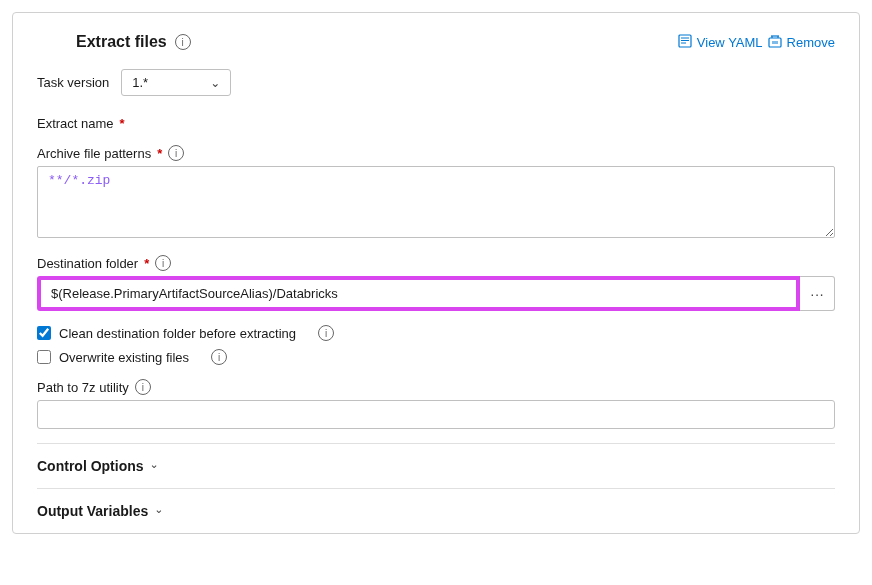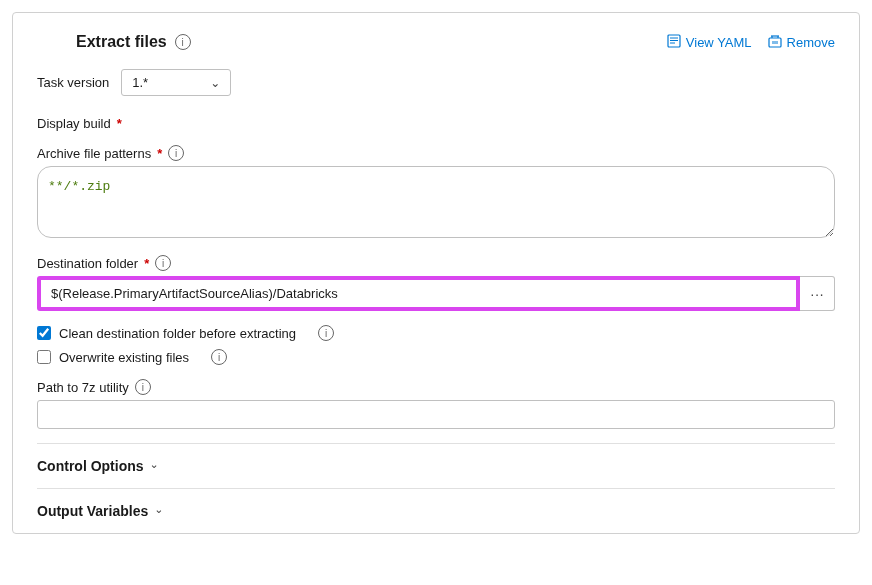--- a/index.html
+++ b/index.html
@@ -44,21 +44,21 @@
       align-items: center;
       justify-content: center;
       font-size: 10px;
       color: #666;
       cursor: pointer;
       flex-shrink: 0;
     }
     .header-right {
       display: flex;
       align-items: center;
-      gap: 16px;
+      gap: 5px;
     }
     .header-action {
       display: flex;
       align-items: center;
       gap: 5px;
       color: #0078d4;
       font-size: 13px;
       cursor: pointer;
       text-decoration: none;
     }
@@ -105,24 +105,24 @@
       border-radius: 3px;
       padding: 6px 10px;
       font-size: 13px;
       color: #1a1a1a;
       outline: none;
       font-family: inherit;
     }
     .field-textarea {
       width: 100%;
       border: 1px solid #c0c0c0;
-      border-radius: 14px;
-      padding: 12px 10px;
-      font-size: 13px;
-      color: #4d7c0f;
+      border-radius: 2px;
+      padding: 6px 10px;
+      font-size: 13px;
+      color: #8b5cf6;
       outline: none;
       font-family: 'Courier New', monospace;
       resize: vertical;
       min-height: 72px;
     }
     .destination-row {
       display: flex;
       align-items: stretch;
       gap: 0;
     }
@@ -230,21 +230,21 @@
   <div class="task-version-row">
     <span class="task-version-label">Task version</span>
     <div class="version-select">
       <span>1.*</span>
       <span style="font-size:12px; color:#444;">⌄</span>
     </div>
   </div>
 
   <div class="field-group">
     <div class="field-label">
-      <span>Display build</span>
+      <span>Extract name</span>
       <span class="required">*</span>
     </div>
   </div>
 
   <div class="field-group">
     <div class="field-label">
       <span>Archive file patterns</span>
       <span class="required">*</span>
       <span class="info-icon" title="Information">i</span>
     </div>

